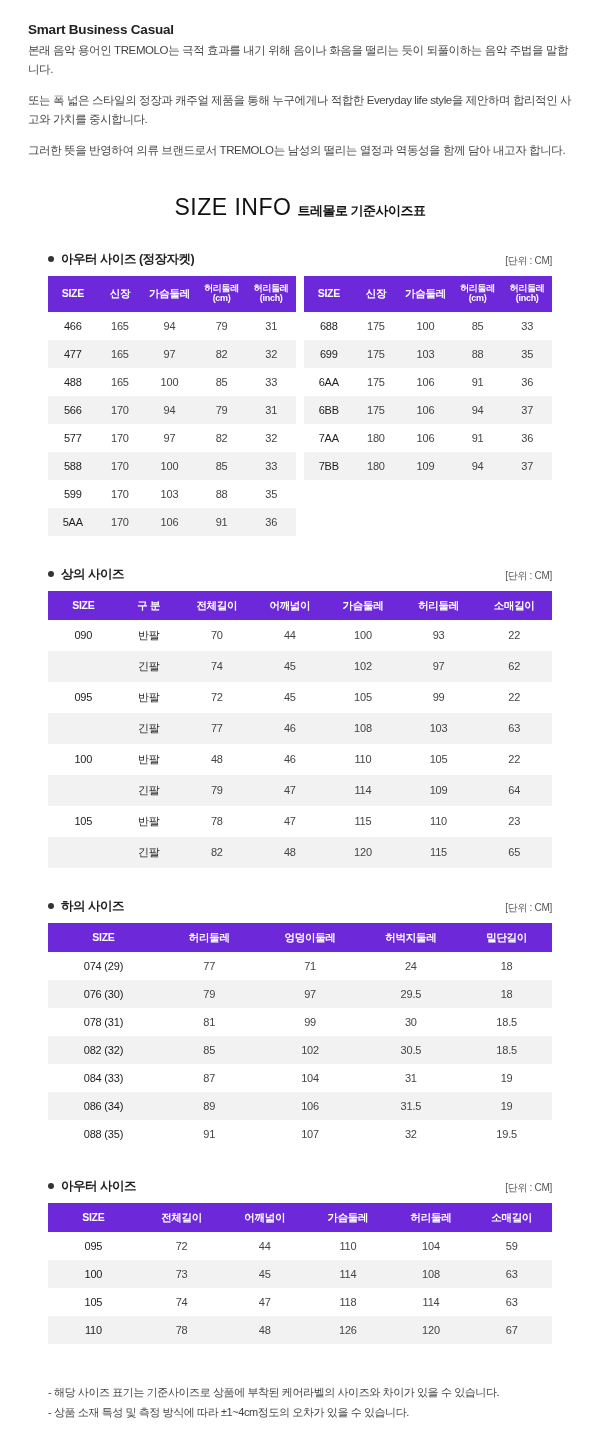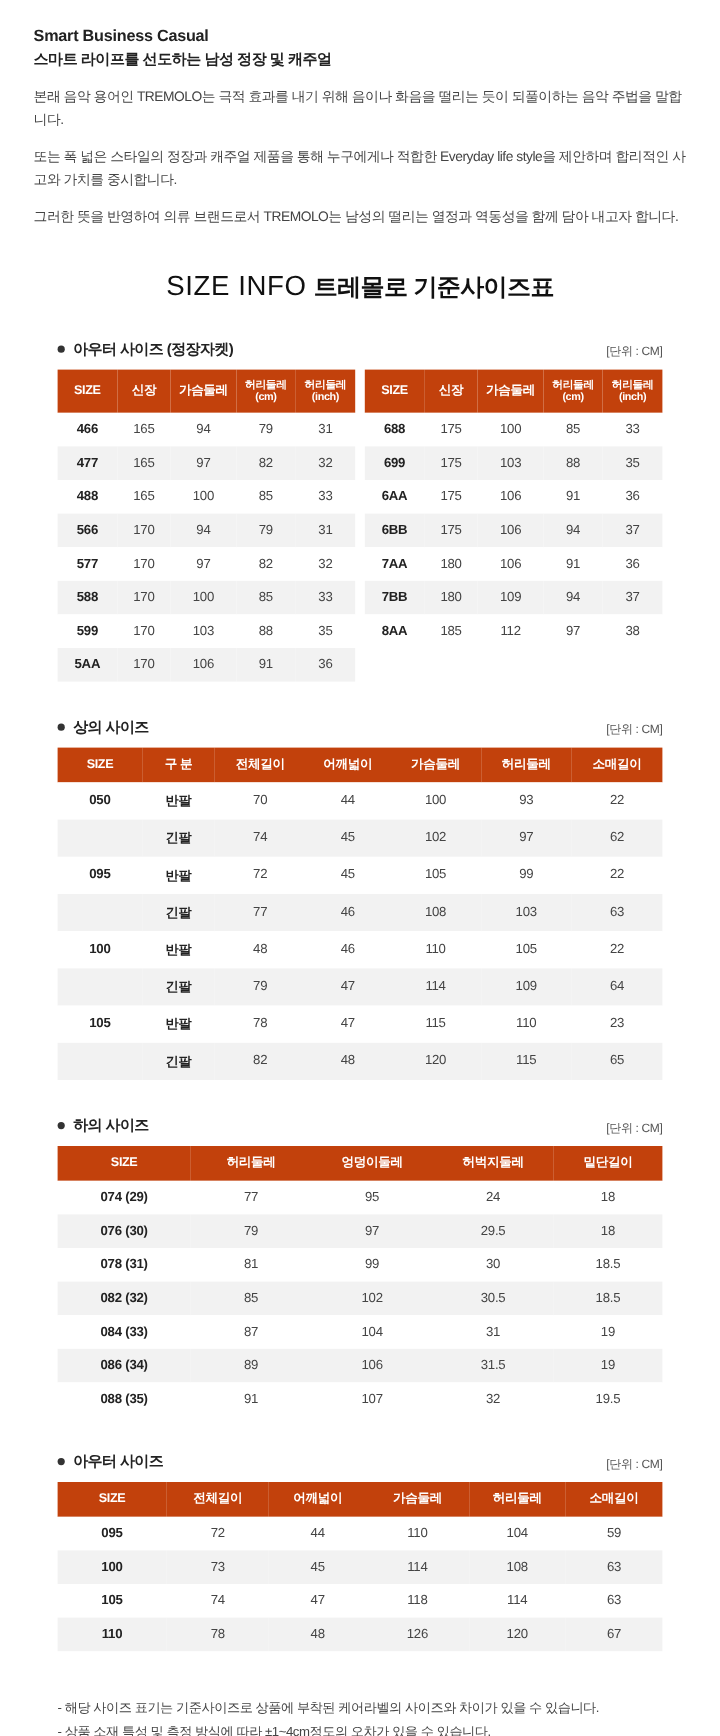--- a/index.html
+++ b/index.html
@@ -52,21 +52,21 @@
     text-align: center;
     margin: 34px 0 30px 0;
   }
   .sizeinfo-en {
     font-size: 23px;
     font-weight: normal;
     letter-spacing: 0.5px;
     color: #111111;
   }
   .sizeinfo-ko {
-    font-size: 20px;
+    font-size: 13px;
     font-weight: bold;
     letter-spacing: -0.5px;
     color: #111111;
     margin-left: 6px;
   }
 
   
   .section {
     padding: 0 48px;
     margin-bottom: 30px;
@@ -101,42 +101,42 @@
     letter-spacing: -0.3px;
   }
 
   
   table {
     border-collapse: collapse;
     width: 100%;
     font-size: 11px;
   }
   th {
-    background: #c2410c;
+    background: #6d28d9;
     color: #ffffff;
     font-weight: bold;
     font-size: 10.5px;
     letter-spacing: -0.3px;
     padding: 8px 2px;
     text-align: center;
     line-height: 1.25;
     border: none;
   }
   td {
     padding: 8px 2px;
     text-align: center;
     color: #444444;
     font-size: 11px;
     letter-spacing: -0.2px;
     border: none;
   }
   tbody tr.odd td  { background: #ffffff; }
   tbody tr.even td { background: #f2f2f2; }
   td.sizecell {
-    font-weight: bold;
+    font-weight: normal;
     color: #222222;
   }
 
   
   .dual-wrap {
     display: flex;
     gap: 8px;
   }
   .dual-wrap > div { flex: 1 1 50%; }
   .dual-wrap table { width: 100%; }
@@ -154,21 +154,20 @@
   }
   .notes div { white-space: nowrap; }
 </style>
 </head>
 <body>
 
 <div class="page">
 
   <div class="intro">
     <div class="brand-title">Smart Business Casual</div>
-    <div class="brand-sub">스마트 라이프를 선도하는 남성 정장 및 캐주얼</div>
     <p class="intro-p">본래 음악 용어인 TREMOLO는 극적 효과를 내기 위해 음이나 화음을 떨리는 듯이 되풀이하는 음악 주법을 말합니다.</p>
     <p class="intro-p">또는 폭 넓은 스타일의 정장과 캐주얼 제품을 통해 누구에게나 적합한 Everyday life style을 제안하며 합리적인 사고와 가치를 중시합니다.</p>
     <p class="intro-p">그러한 뜻을 반영하여 의류 브랜드로서 TREMOLO는 남성의 떨리는 열정과 역동성을 함께 담아 내고자 합니다.</p>
   </div>
 
   <div class="sizeinfo-head">
     <span class="sizeinfo-en">SIZE INFO</span><span class="sizeinfo-ko">트레몰로 기준사이즈표</span>
   </div>
 
   <div class="section">
@@ -310,27 +309,20 @@
               <td>91</td>
               <td>36</td>
             </tr>
             <tr class="even">
               <td class="sizecell">7BB</td>
               <td>180</td>
               <td>109</td>
               <td>94</td>
               <td>37</td>
             </tr>
-            <tr class="odd">
-              <td class="sizecell">8AA</td>
-              <td>185</td>
-              <td>112</td>
-              <td>97</td>
-              <td>38</td>
-            </tr>
           </tbody>
         </table>
       </div>
     </div>
   </div>
 
   <div class="section">
     <div class="sec-head">
       <div class="sec-title">
         <span class="bullet"></span>
@@ -345,21 +337,21 @@
           <th style="width:12%">구 분</th>
           <th style="width:15%">전체길이</th>
           <th style="width:14%">어깨넓이</th>
           <th style="width:15%">가슴둘레</th>
           <th style="width:15%">허리둘레</th>
           <th style="width:15%">소매길이</th>
         </tr>
       </thead>
       <tbody>
         <tr class="odd">
-          <td class="sizecell">050</td>
+          <td class="sizecell">090</td>
           <td class="sizecell">반팔</td>
           <td>70</td>
           <td>44</td>
           <td>100</td>
           <td>93</td>
           <td>22</td>
         </tr>
         <tr class="even">
           <td class="sizecell"></td>
           <td class="sizecell">긴팔</td>
@@ -442,21 +434,21 @@
           <th style="width:20%">허리둘레</th>
           <th style="width:20%">엉덩이둘레</th>
           <th style="width:20%">허벅지둘레</th>
           <th style="width:18%">밑단길이</th>
         </tr>
       </thead>
       <tbody>
         <tr class="odd">
           <td class="sizecell">074 (29)</td>
           <td>77</td>
-          <td>95</td>
+          <td>71</td>
           <td>24</td>
           <td>18</td>
         </tr>
         <tr class="even">
           <td class="sizecell">076 (30)</td>
           <td>79</td>
           <td>97</td>
           <td>29.5</td>
           <td>18</td>
         </tr>

